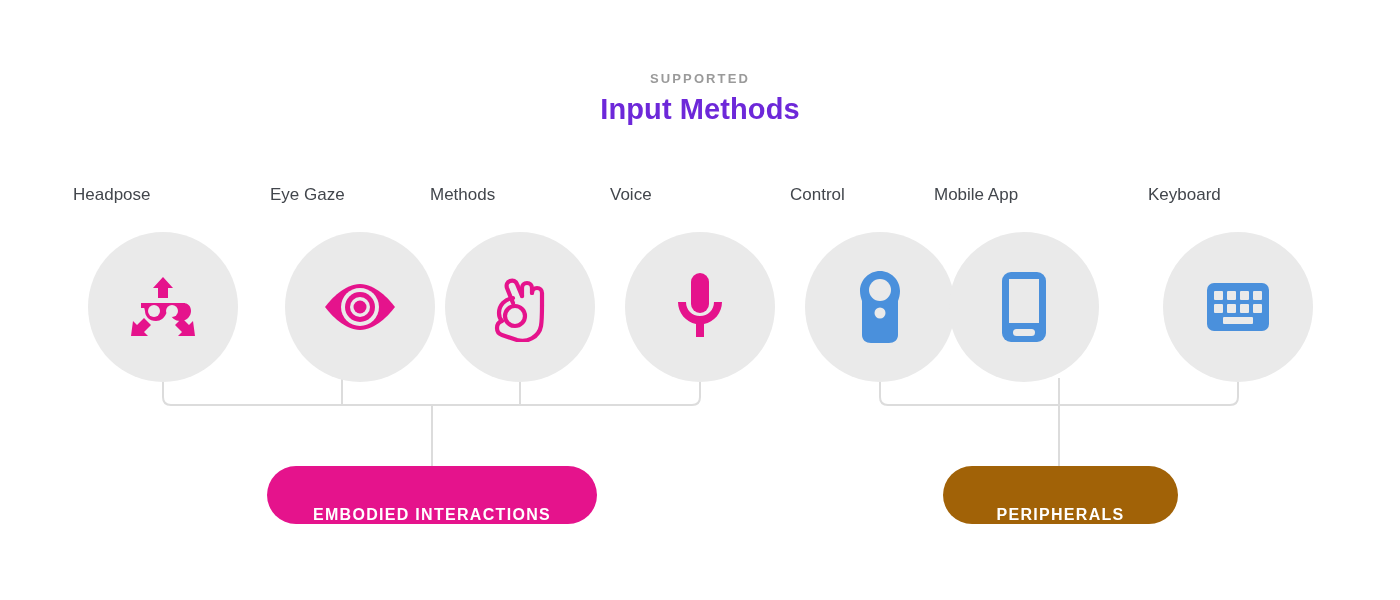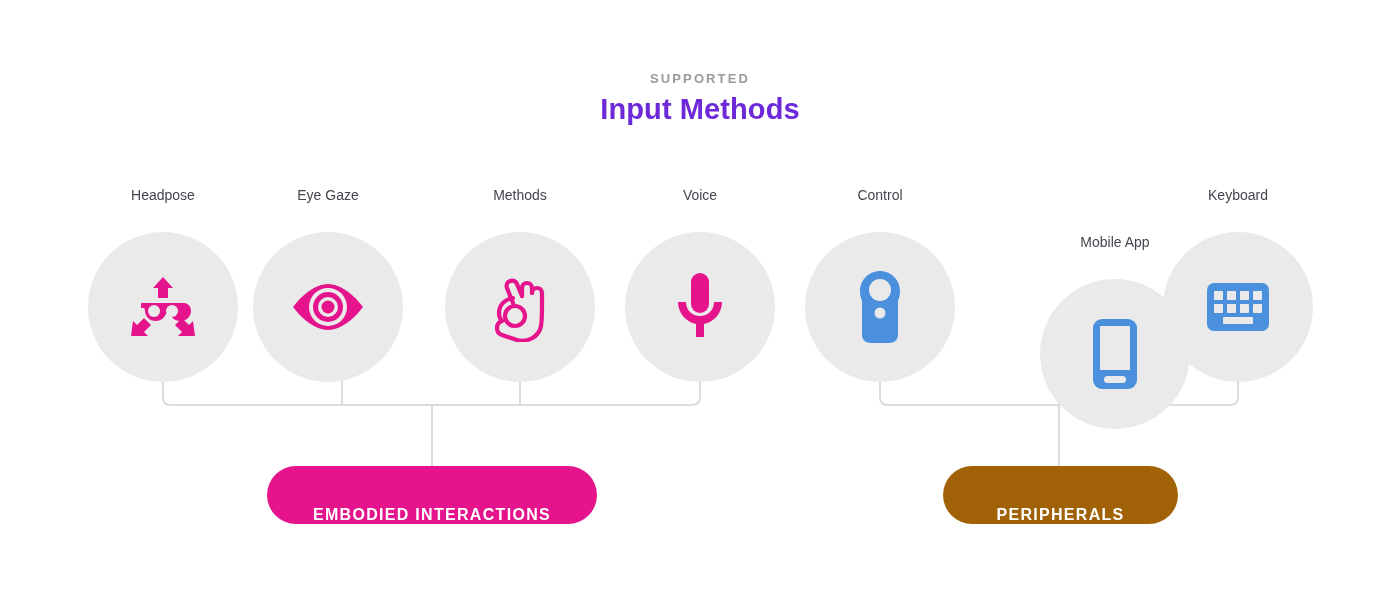--- a/index.html
+++ b/index.html
@@ -47,22 +47,22 @@
   
   .node {
     position: absolute;
     top: 180px;
     width: 180px;
     margin-left: -90px;
   }
   .node-label {
     height: 30px;
     line-height: 30px;
-    text-align: center;
-    font-size: 14px;
+    text-align: left;
+    font-size: 17px;
     color: #42464c;
     white-space: nowrap;
   }
   .node-circle {
     position: relative;
     width: 150px;
     height: 150px;
     margin: 22px auto 0 auto;
     border-radius: 50%;
     background: #eaeaea;
@@ -138,21 +138,21 @@
           <path d="M35 2l10 11h-5v10h-10V13h-5z"></path>
 
           <path d="M3 61l2-15 4 4 7-7 7 7-7 7 4 4z"></path>
 
           <path d="M67 61l-2-15-4 4-7-7-7 7 7 7-4 4z"></path>
         </g>
       </svg>
     </div>
   </div>
 
-  <div class="node" style="left:328px;">
+  <div class="node" style="left:360px;">
     <div class="node-label">Eye Gaze</div>
     <div class="node-circle">
       <svg width="74" height="50" viewBox="0 0 74 50">
         <g>
           <path d="M37 2C22 2 8 17 2 25c6 8 20 23 35 23s29-15 35-23C66 17 52 2 37 2z" fill="#e5138c"></path>
           <circle cx="37" cy="25" r="19" fill="#eaeaea"></circle>
           <circle cx="37" cy="25" r="15" fill="#e5138c"></circle>
           <circle cx="37" cy="25" r="10" fill="#eaeaea"></circle>
           <circle cx="37" cy="25" r="6.5" fill="#e5138c"></circle>
         </g>
@@ -193,21 +193,21 @@
     <div class="node-circle">
       <svg width="52" height="72" viewBox="0 0 52 72">
         <g fill="#e5138c">
           <rect x="17" y="2" width="18" height="40" rx="9"></rect>
           <path d="M4 31h8c0 8 6 14 14 14s14-6 14-14h8c0 11-8 20-18 22v13h-8V53C12 51 4 42 4 31z"></path>
         </g>
       </svg>
     </div>
   </div>
 
-  <div class="node" style="left:1115px;margin-top:47px;">
+  <div class="node" style="left:1024px;">
     <div class="node-label">Mobile App</div>
     <div class="node-circle">
       <svg width="48" height="74" viewBox="0 0 48 74">
         <g>
           <rect x="2" y="2" width="44" height="70" rx="9" fill="#4a90dc"></rect>
           <rect x="9" y="9" width="30" height="44" fill="#eaeaea"></rect>
           <rect x="13" y="59" width="22" height="7" rx="3.5" fill="#eaeaea"></rect>
         </g>
       </svg>
     </div>

